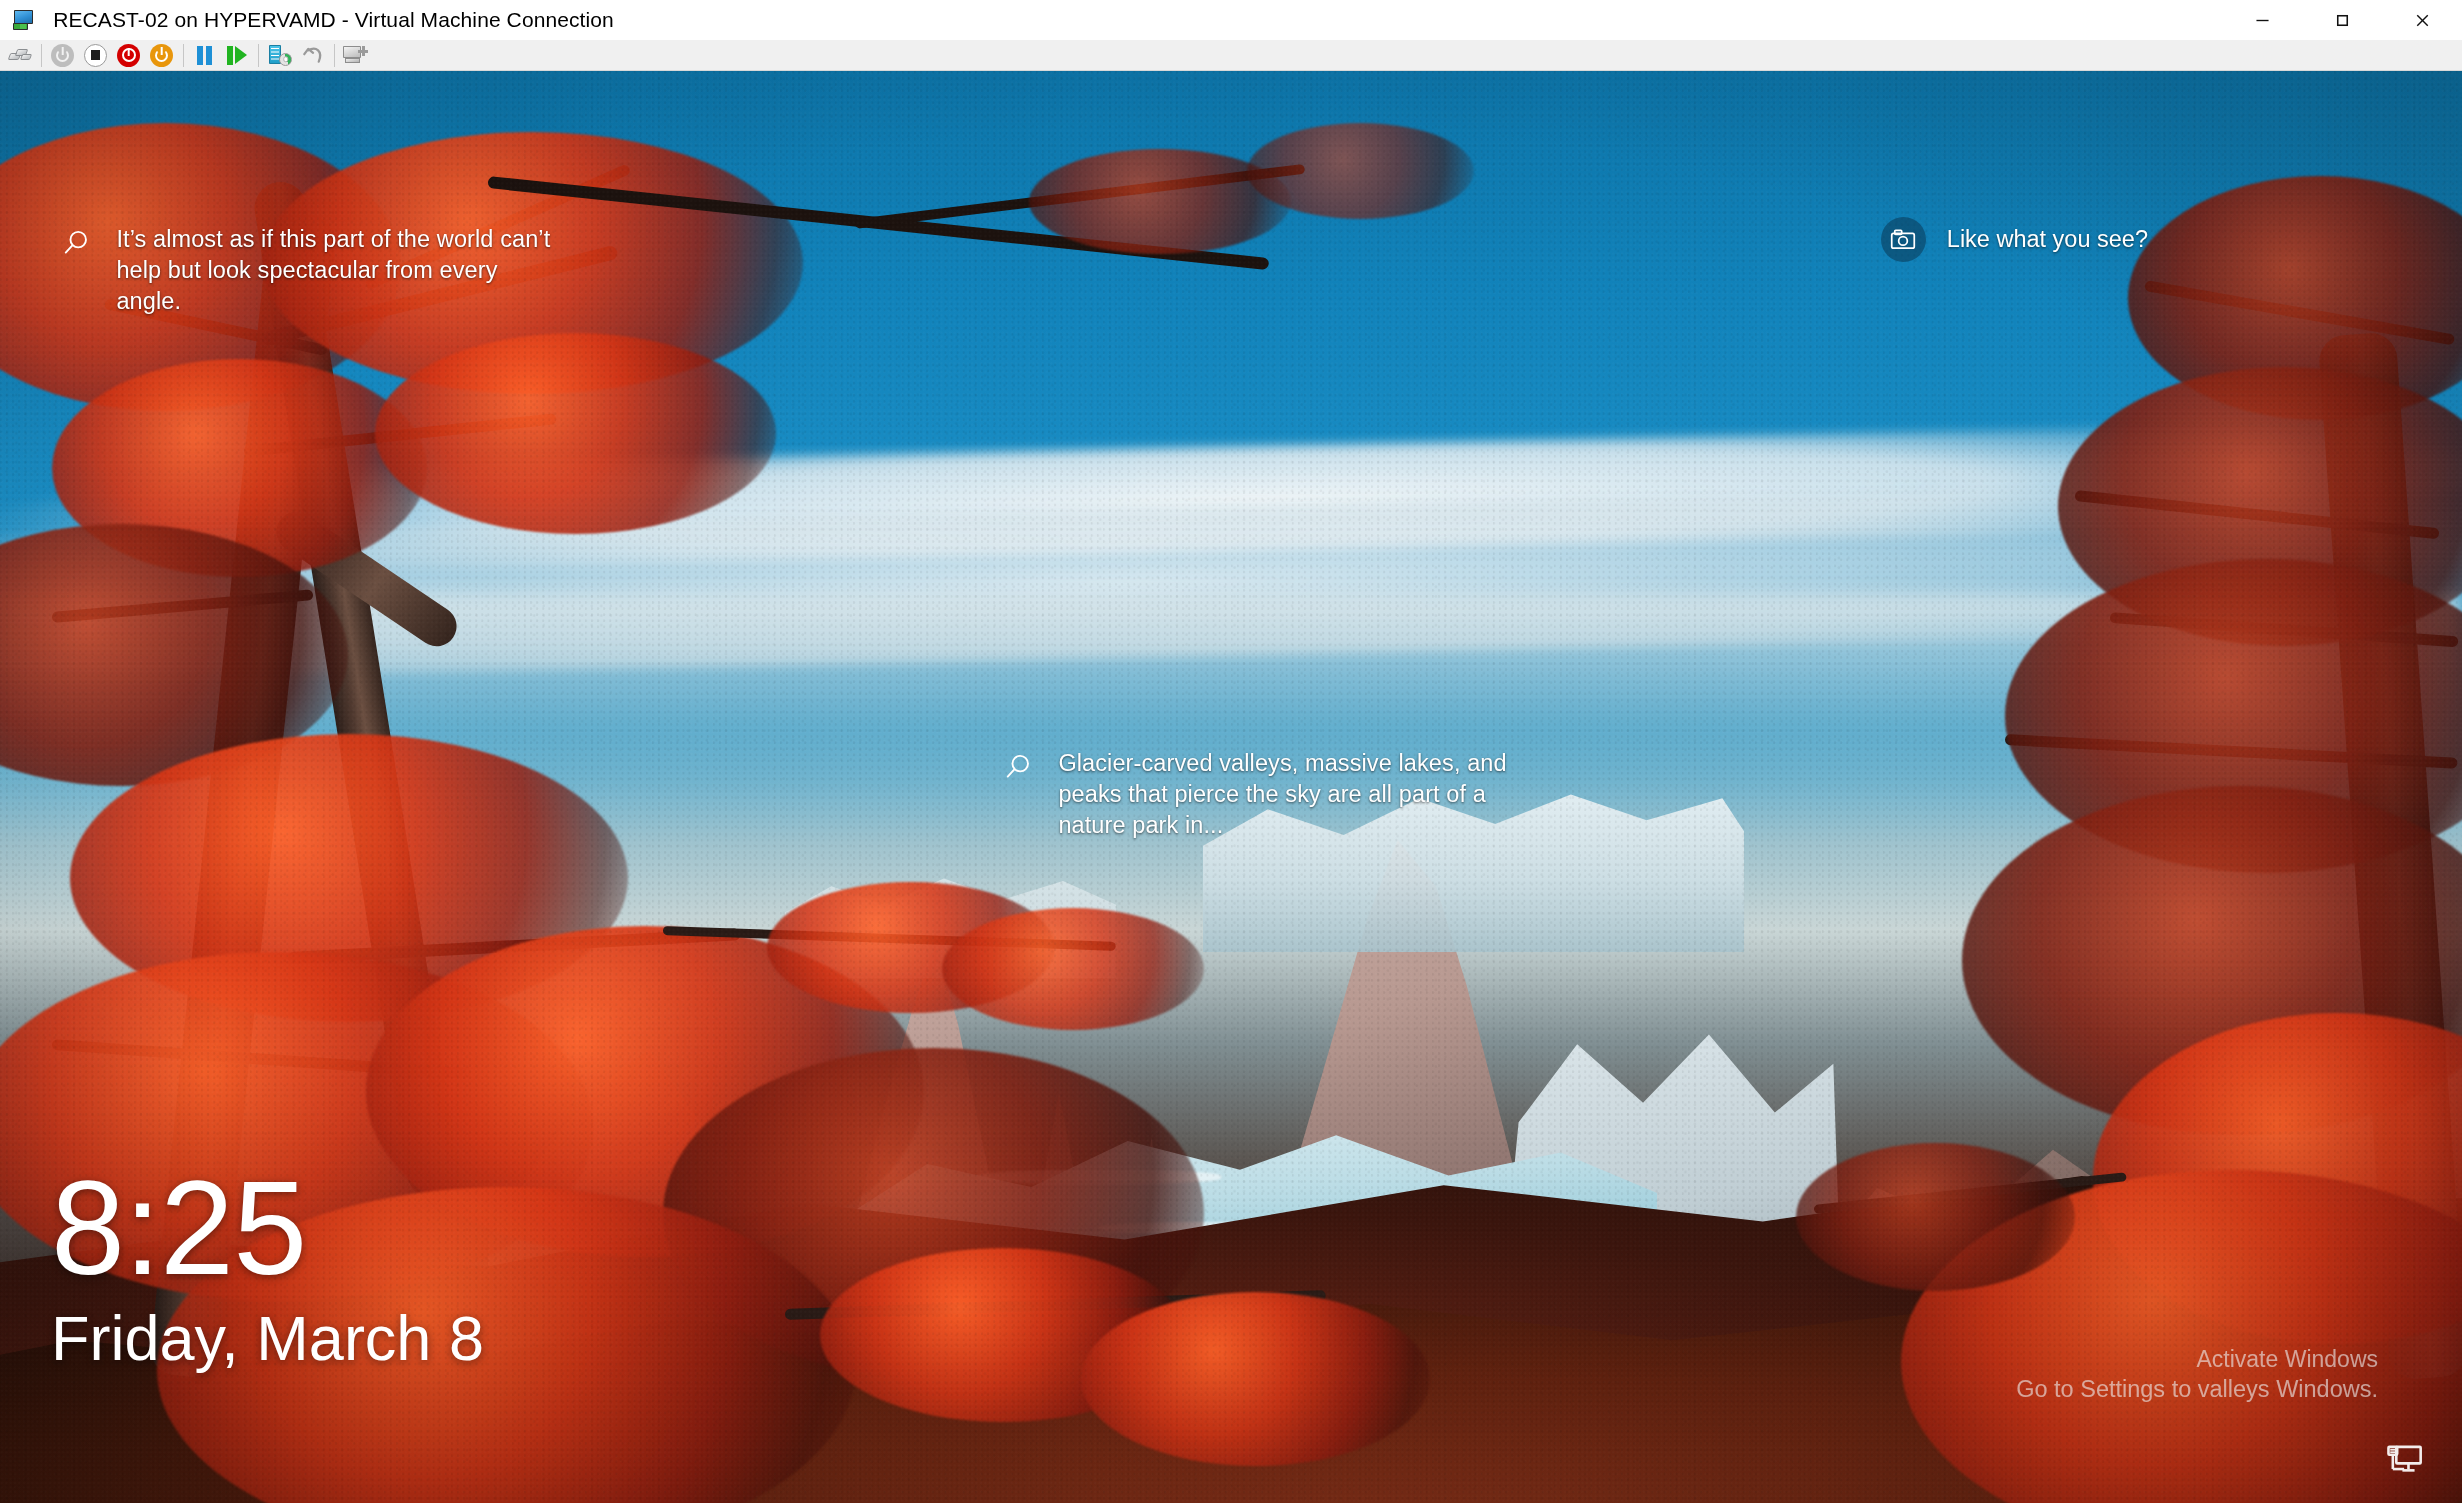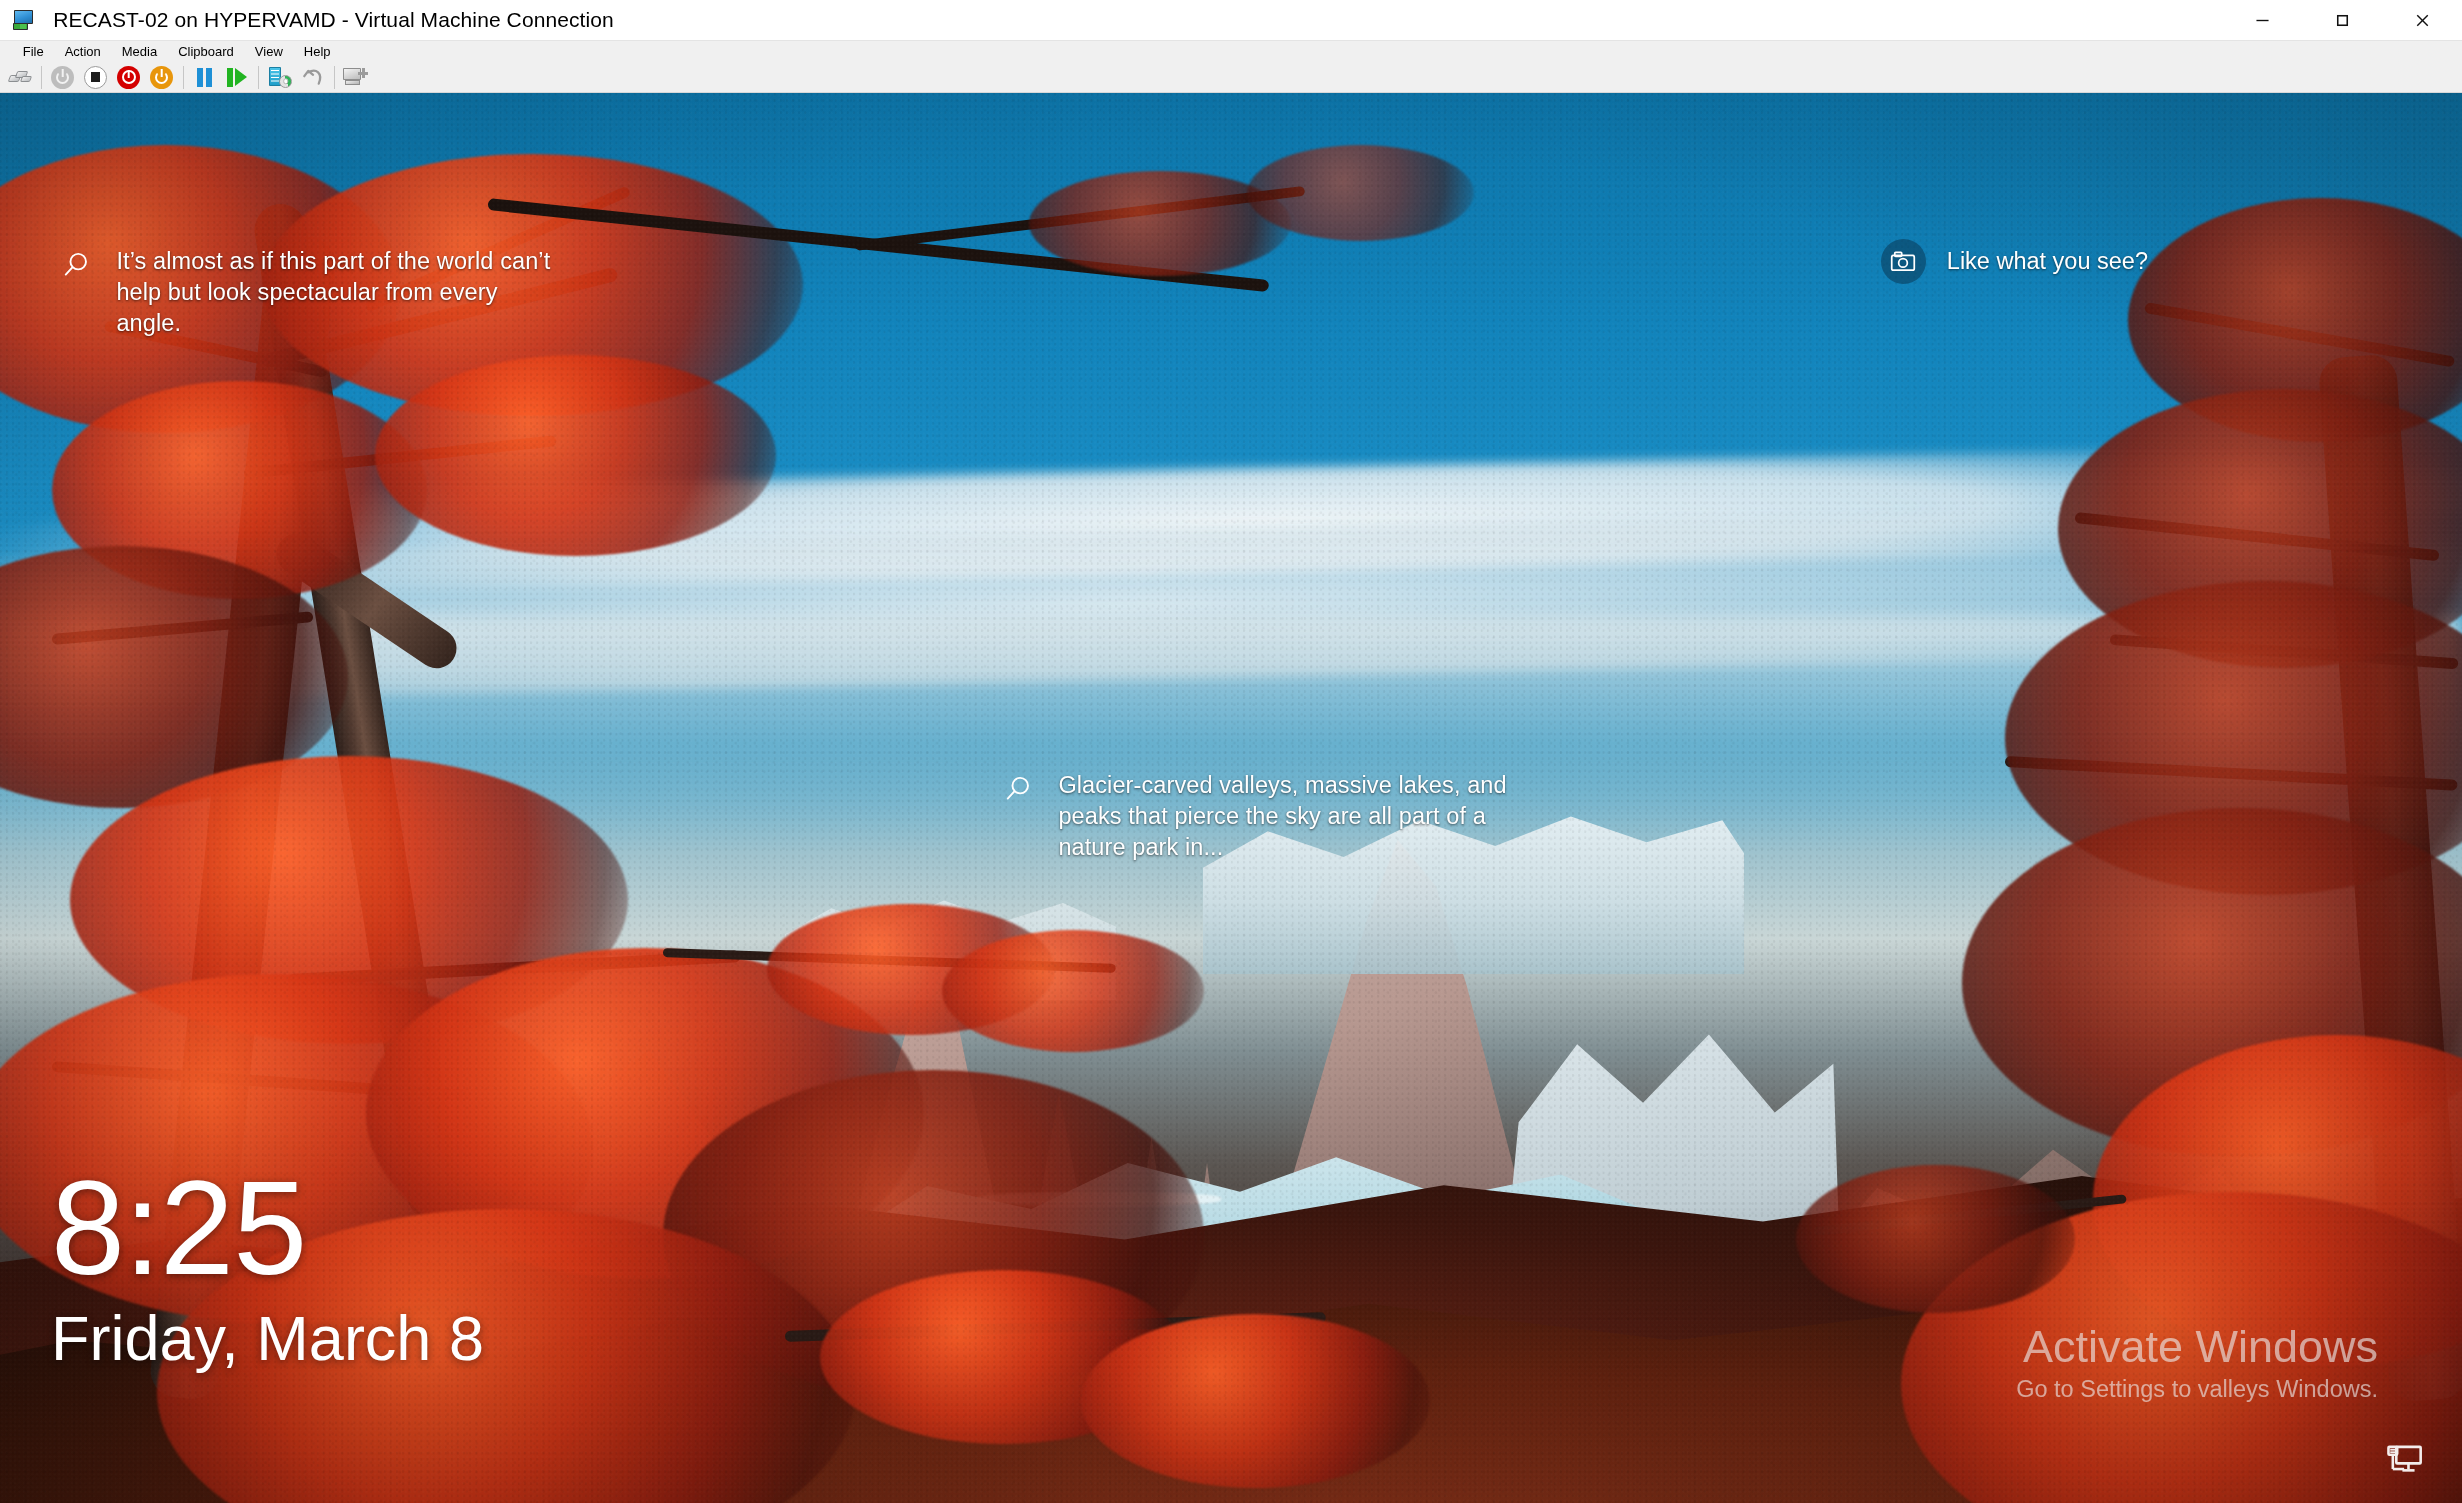--- a/index.html
+++ b/index.html
@@ -300,21 +300,21 @@
   #clock-date {
     font-size: 63px; line-height: 1.12; font-weight: 300; margin-top: 10.5px;
     font-family: "Liberation Sans", sans-serif;
   }
 
   #activate-watermark {
     position:absolute; right: 84px; bottom: 98px; text-align: right;
     color: rgba(235,235,235,.62);
     text-shadow: none;
   }
-  #activate-title { font-size: 45px; font-weight: 400; line-height:1.15;
+  #activate-title { font-size: 23px; font-weight: 400; line-height:1.15;
     font-family: "Liberation Sans", sans-serif; }
   #activate-sub { font-size: 23.5px; font-weight: 400; line-height:1.3; margin-top: 1.7px;
     font-family: "Liberation Sans", sans-serif; }
 
   #network-icon {
     position:absolute; right: 37px; bottom: 23px;
     opacity:.92;
   }
 </style>
 </head>
@@ -345,28 +345,20 @@
       </div>
       <div class="winbtn close">
         <svg width="21" height="21" viewBox="0 0 24 24">
           <line x1="6" y1="6" x2="18" y2="18" stroke="#111" stroke-width="1.7"></line>
           <line x1="18" y1="6" x2="6" y2="18" stroke="#111" stroke-width="1.7"></line>
         </svg>
       </div>
     </div>
   </div>
 
-  <div id="menubar">
-    <div class="menu-item">File</div>
-    <div class="menu-item">Action</div>
-    <div class="menu-item">Media</div>
-    <div class="menu-item">Clipboard</div>
-    <div class="menu-item">View</div>
-    <div class="menu-item">Help</div>
-  </div>
 
   <div id="toolbar">
 
     <div class="tb-btn">
       <span class="ic-ctrlpanel">
           <i></i>
           <i></i>
           <i></i>
         </span>
     </div>

